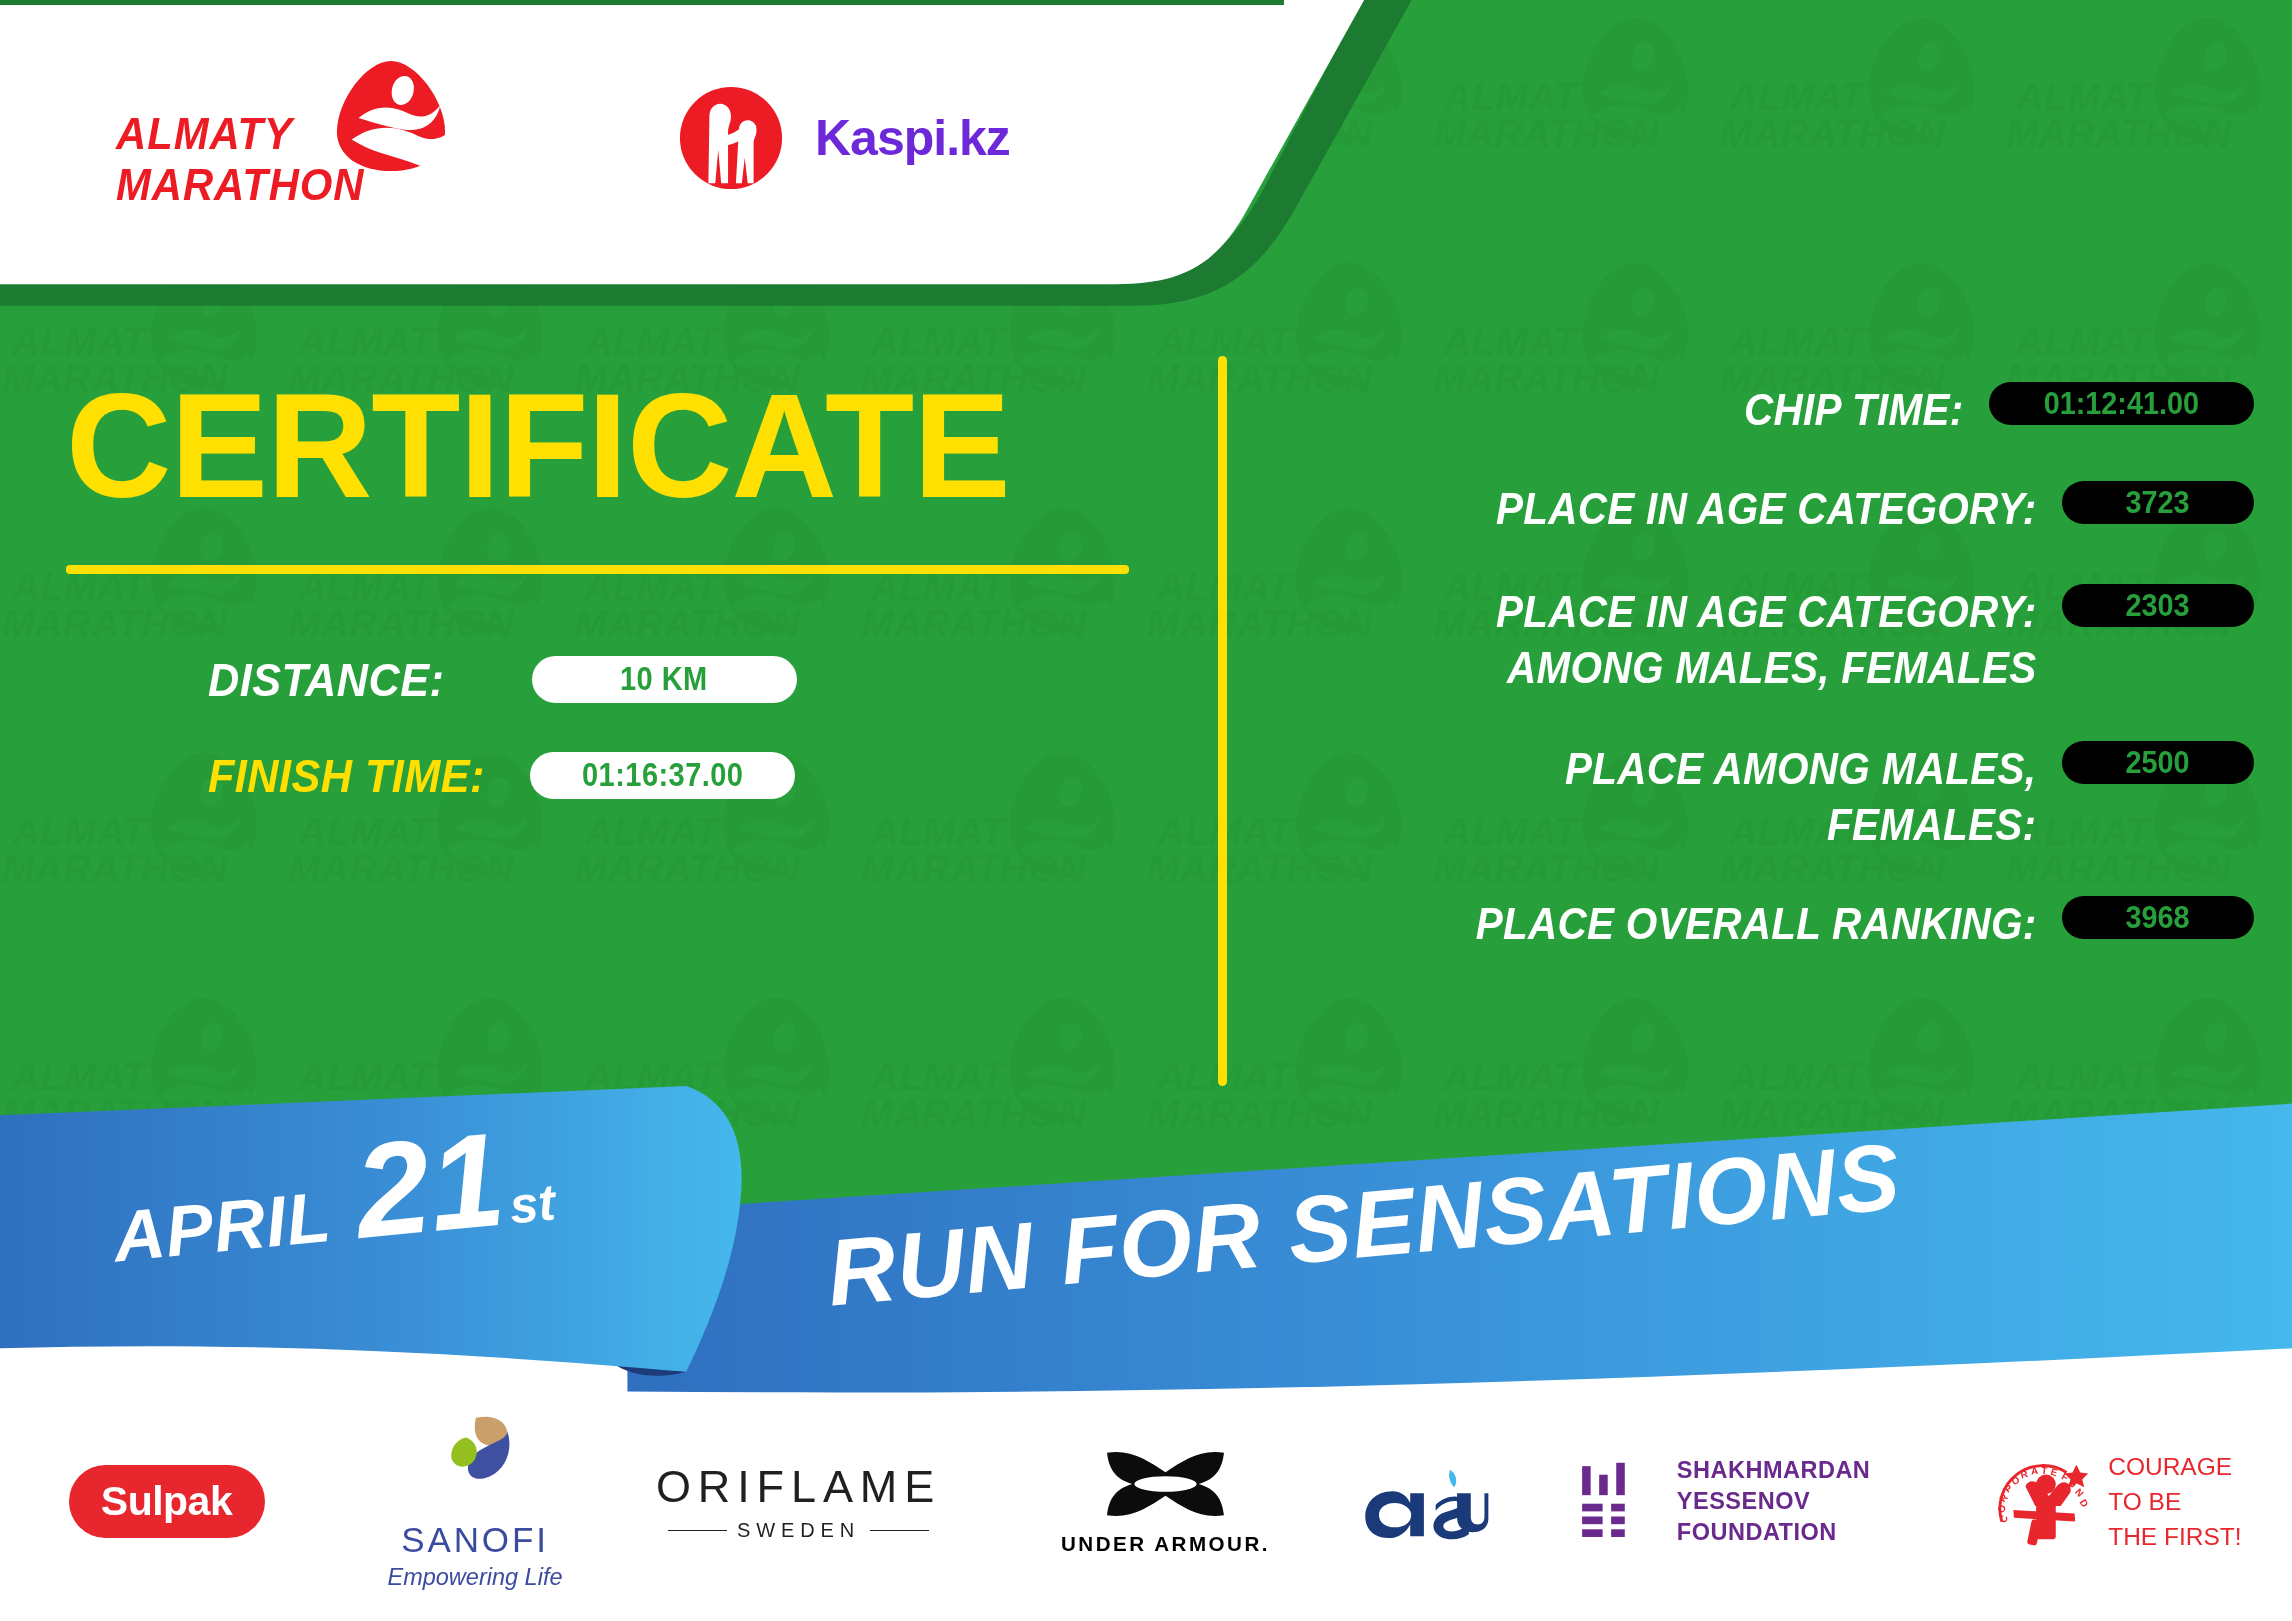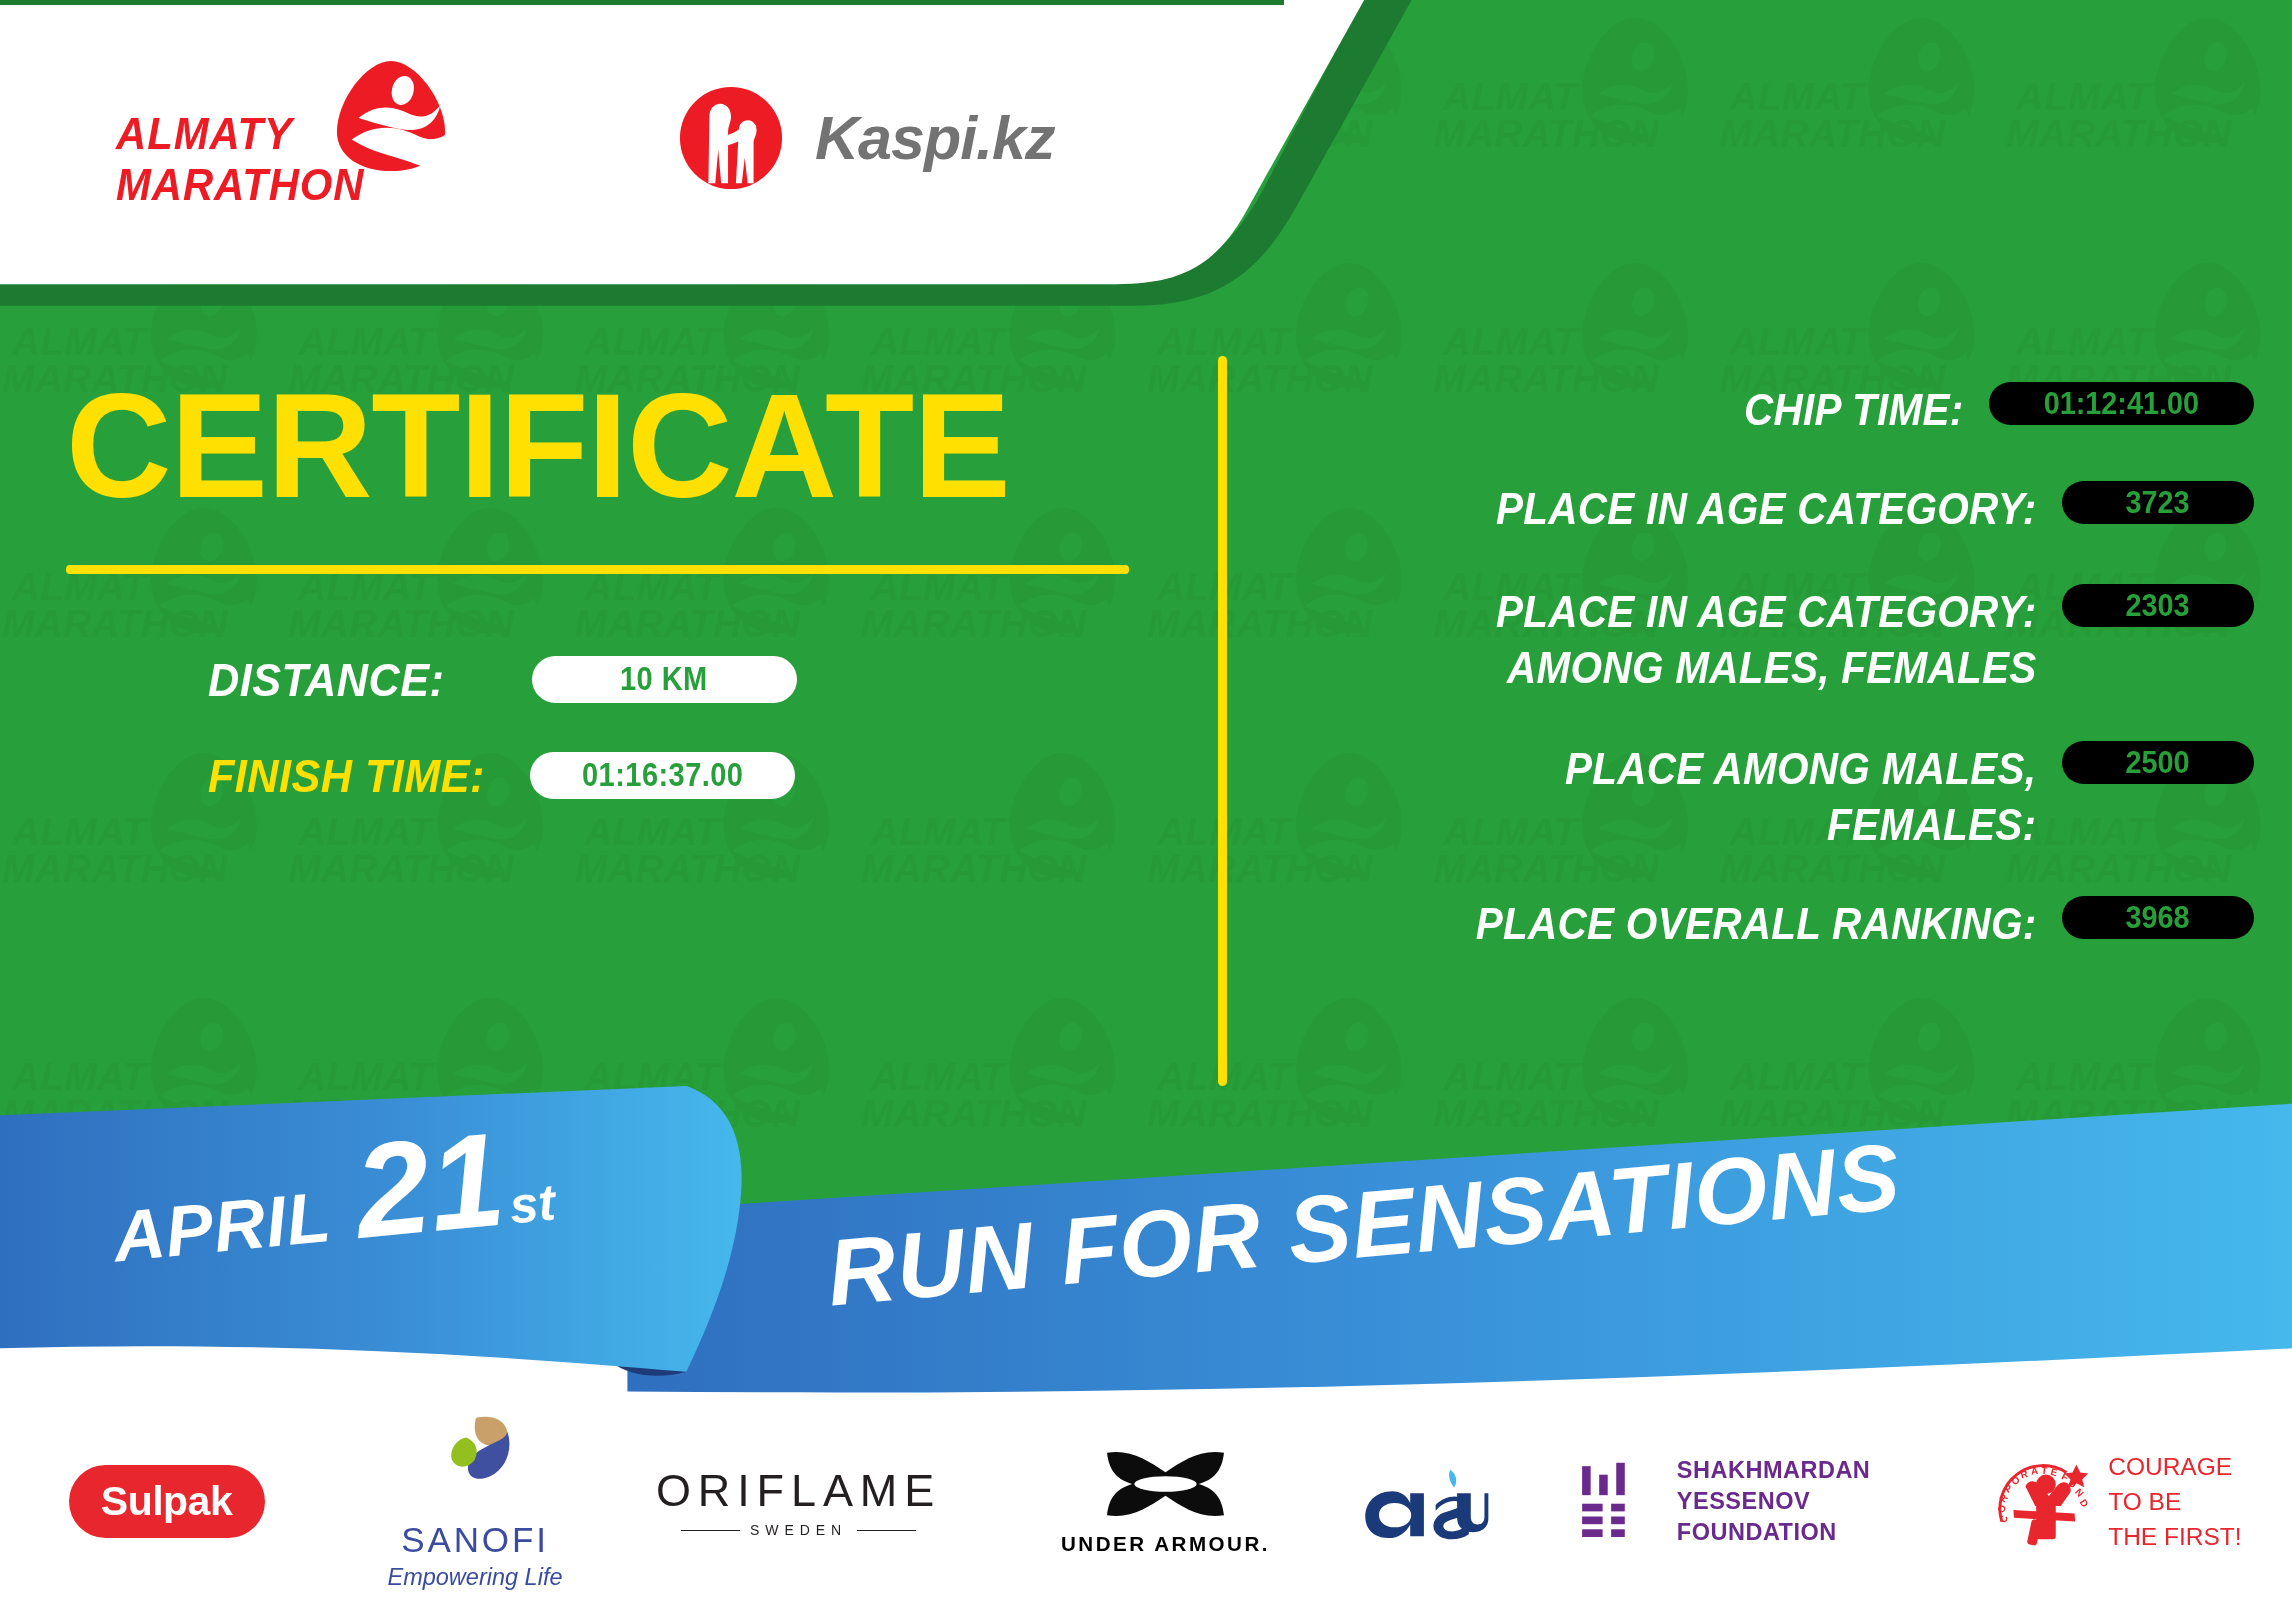--- a/index.html
+++ b/index.html
@@ -53,23 +53,22 @@
   .am-logo .am-text {
     position: absolute; left: 0; top: 51px;
     color: #ed1c24; font-weight: bold; font-style: italic;
     font-size: 45px; line-height: 51px; letter-spacing: 1px;
     font-family: "Liberation Sans", sans-serif;
     transform: scaleX(0.93);
     transform-origin: left top;
   }
   .kaspi { position: absolute; left: 676px; top: 83px; display: flex; align-items: center; gap: 29px; }
   .kaspi-text {
-    font-size: 61px; font-weight: bold; color: #737373;
+    font-size: 50px; font-weight: bold; color: #6d28d9;
     letter-spacing: -1px;
-    font-style: italic;
   }
 
   
   .left-col { position: absolute; left: 54px; top: 371px; width: 1108px; z-index: 20; }
   .cert-title {
     color: #ffe001;
     font-size: 149px; font-weight: bold; line-height: 149px;
     letter-spacing: -1px; margin-left: 11.8px;
     transform: scaleX(0.98); transform-origin: left center;
     font-family: "Liberation Sans", sans-serif;
@@ -183,21 +182,21 @@
   .sanofi-tag { color: #3b4ba0; font-size: 23.5px; font-style: italic; margin-top: 3.9px; }
   .oriflame-wrap { text-align: center; }
   .oriflame-name {
     color: #231f20; font-size: 45px; letter-spacing: 6.9px; font-weight: 300;
   }
   .oriflame-sub {
     display: flex; align-items: center; justify-content: center;
     gap: 9.8px; margin-top: 5.9px;
   }
   .oriflame-sub .ln { width: 59px; height: 1px; background: #231f20; }
-  .oriflame-sub .tx { color: #231f20; font-size: 14px; letter-spacing: 5.9px; }
+  .oriflame-sub .tx { color: #231f20; font-size: 20px; letter-spacing: 5.9px; }
   .ua-wrap { text-align: center; margin-left: 48px; }
   .ua-name { color: #000; font-size: 20.6px; font-weight: bold; letter-spacing: 2.5px; margin-top: 5.9px; }
   .asu-wrap { text-align: center; }
   .sye-wrap { display: flex; align-items: center; gap: 35px; }
   .sye-text {
     color: #6a2a8d; font-size: 23.5px; font-weight: bold; line-height: 31px;
     letter-spacing: 0.5px;
   }
   .courage-wrap { display: flex; align-items: center; gap: 9.8px; }
   .courage-text { color: #e8262d; font-size: 24.5px; line-height: 35px; }

